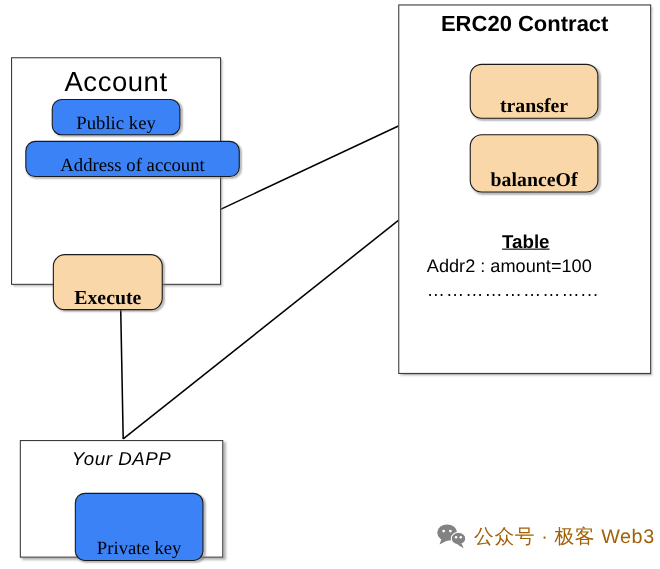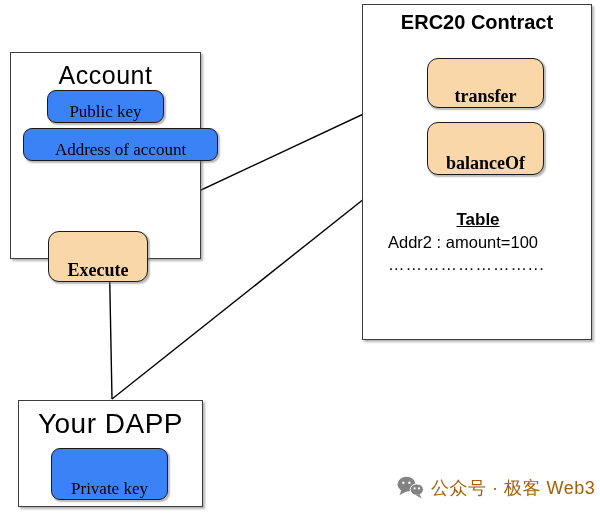--- a/index.html
+++ b/index.html
@@ -28,21 +28,21 @@
   .box-erc20   { left: 362px; top: 4px;  width: 230px; height: 336px; }
   .box-dapp    { left: 18px; top: 400px; width: 185px; height: 107px; }
 
   .bigtitle {
     text-align: center;
     color: #000000;
     font-size: 25px;
     letter-spacing: 0.5px;
   }
   .box-account .bigtitle { margin-top: 8px; }
-  .box-dapp .bigtitle    { margin-top: 7px; font-size: 28px; }
+  .box-dapp .bigtitle    { margin-top: 7px; font-size: 17px; font-style: italic; }
   .erc20-title {
     text-align: center;
     margin-top: 6px;
     font-size: 20px;
     font-weight: bold;
     color: #000000;
   }
 
   .pill {
     position: absolute;
@@ -56,21 +56,21 @@
     font-family: Liberation Serif, serif;
   }
   .pill.yellow { background: #3b82f6; border-radius: 9px; font-size: 17px; }
   .pill.orange { background: #fad7a8; border-radius: 11px; font-weight: bold; font-size: 18px; }
 
   .pill-public  { left: 47px;  top: 90px;  width: 117px; height: 33px; }
   .pill-address { left: 23px;  top: 128px; width: 195px; height: 33px; font-size: 16px; }
   .pill-execute { left: 48px;  top: 183px; width: 100px; height: 51px; margin-top: 48px; }
   .pill-transfer { left: 427px; top: 58px;  width: 117px; height: 50px; }
   .pill-balance  { left: 427px; top: 122px; width: 117px; height: 53px; }
-  .pill-private  { left: 51px;  top: 448px; width: 117px; height: 52px; }
+  .pill-private  { left: 68px;  top: 448px; width: 117px; height: 62px; }
 
   .table-block {
     position: absolute;
     left: 372px; top: 210px;
     width: 212px;
     color: #000000;
   }
   .table-title {
     text-align: center;
     font-weight: bold;

